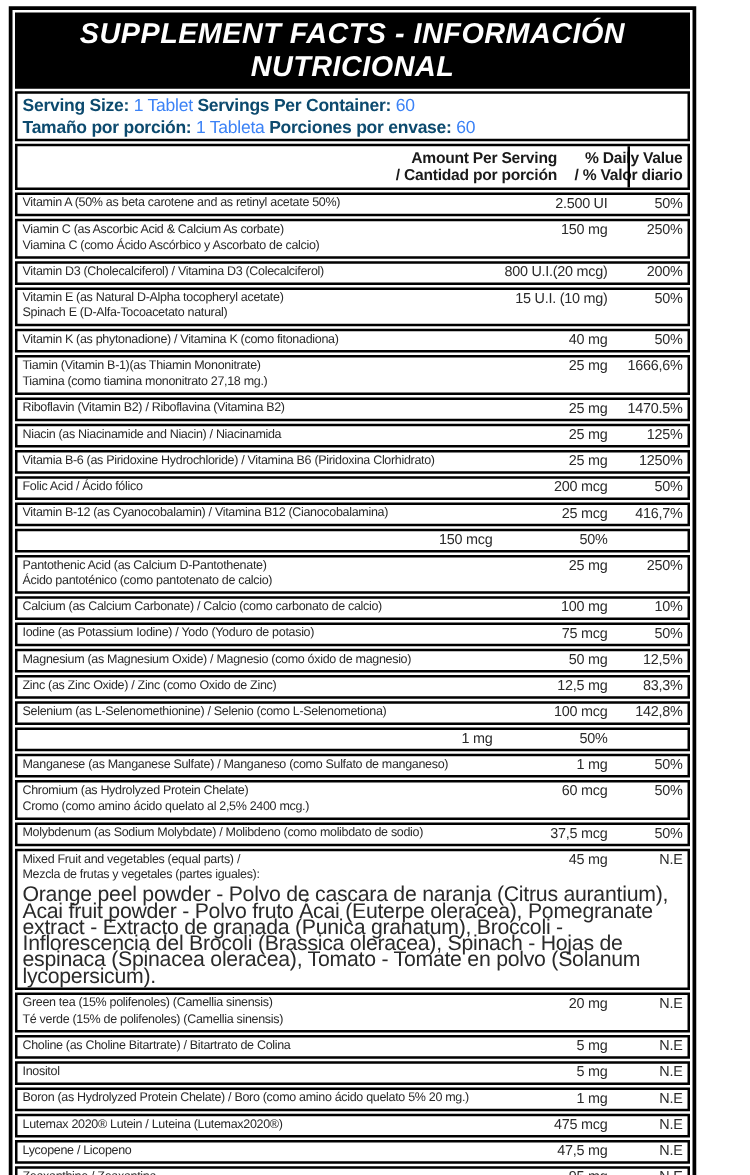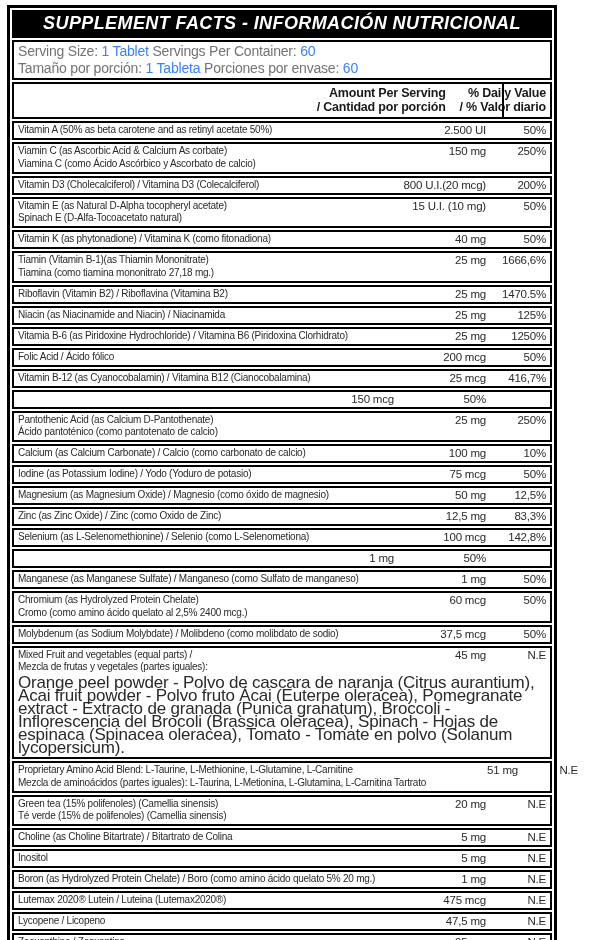--- a/index.html
+++ b/index.html
@@ -8,29 +8,29 @@
     font-family:"Liberation Sans", sans-serif;color:#222;
     position:relative;overflow:hidden;
   }
   .label{
     position:absolute;left:7px;top:5px;width:550px;
     border:3px solid #000;background:#fff;box-sizing:border-box;
     padding:2px;
   }
   .titlebar{
     background:#000;color:#fff;text-align:center;
-    font-style:italic;font-weight:bold;font-size:18px;
+    font-style:italic;font-weight:bold;font-size:23px;
     letter-spacing:0.4px;padding:3px 0 4px 0;
   }
   .box{
     border:2px solid #000;margin-top:2px;background:#fff;
     padding:1px 4px;box-sizing:border-box;
   }
   .serving-line{font-size:14px;line-height:17px;white-space:nowrap;letter-spacing:-0.2px;}
-  .serving-line .lab{font-weight:normal;color:#737373;}
+  .serving-line .lab{font-weight:bold;color:#0c4a6e;}
   .serving-line .val{font-weight:normal;color:#3b82f6;}
 
   .colhead{
     position:relative;display:flex;justify-content:flex-end;
     gap:14px;padding:2px 4px 3px 4px;
   }
   .colhead .hcell{
     text-align:right;font-size:12.5px;font-weight:bold;
     line-height:14px;color:#1a1a1a;letter-spacing:-0.2px;white-space:nowrap;
   }
@@ -267,28 +267,20 @@
   <div class="box row">
     <div class="name">
           <div class="nline">Mixed Fruit and vegetables (equal parts) /</div>
           <div class="nline">Mezcla de frutas y vegetales (partes iguales):</div>
         </div>
     <div class="amount">45 mg</div>
     <div class="dv">N.E</div>
   <div class="desc">Orange peel powder - Polvo de cascara de naranja (Citrus aurantium), Acai fruit powder - Polvo fruto Ácai (Euterpe oleracea), Pomegranate extract - Extracto de granada (Punica granatum), Broccoli - Inflorescencia del Brocoli (Brassica oleracea), Spinach - Hojas de espinaca (Spinacea oleracea), Tomato - Tomate en polvo (Solanum lycopersicum).</div>
       </div>
 
-  <div class="box row">
-    <div class="name">
-          <div class="nline">Proprietary Amino Acid Blend: L-Taurine, L-Methionine, L-Glutamine, L-Carnitine</div>
-          <div class="nline">Mezcla de aminoácidos (partes iguales): L-Taurina, L-Metionina, L-Glutamina, L-Carnitina Tartrato</div>
-        </div>
-    <div class="amount">51 mg</div>
-    <div class="dv">N.E</div>
-  </div>
 
   <div class="box row">
     <div class="name">
           <div class="nline">Green tea (15% polifenoles) (Camellia sinensis)</div>
           <div class="nline">Té verde (15% de polifenoles) (Camellia sinensis)</div>
         </div>
     <div class="amount">20 mg</div>
     <div class="dv">N.E</div>
   </div>
 

